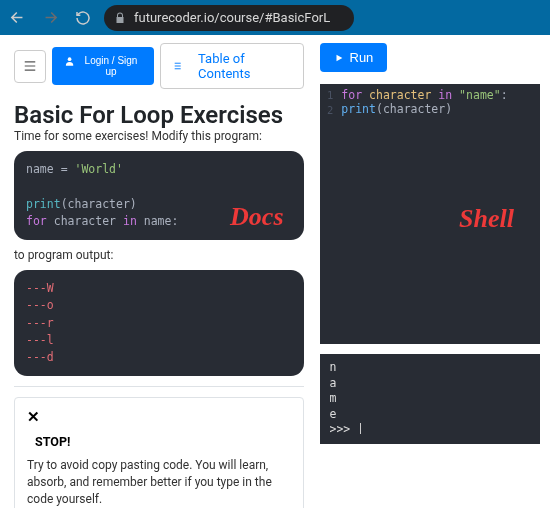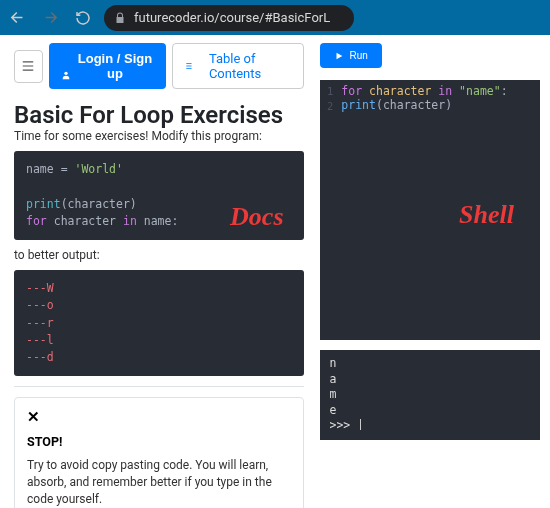--- a/index.html
+++ b/index.html
@@ -7,36 +7,36 @@
   .browser-bar { background: #0369a1; height: 35px; display: flex; align-items: center; padding: 0 6px; gap: 10px; }
   .nav-arrow { color: #ccc; cursor: pointer; padding: 3px; display: flex; }
   .nav-arrow.disabled { color: #6a6b6f; cursor: default; }
   .url-bar { background: #202124; border-radius: 14px; height: 26px; flex: 1; display: flex; align-items: center; padding: 0 10px; gap: 8px; color: #d8d8d8; font-size: 13px; max-width: 250px; }
   .lock-icon { color: #9aa0a6; display: flex; }
   .main { display: flex; height: calc(100% - 35px); }
   .left { width: 57%; padding: 8px 10px 0 14px; background: #fff; overflow: hidden; }
   .right { width: 43%; padding: 8px 10px 0 6px; background: #fff; display: flex; flex-direction: column; }
   .toolbar { display: flex; align-items: center; gap: 6px; margin-bottom: 12px; }
   .hamburger-btn { width: 34px; height: 33px; border: 1px solid #ccc; border-radius: 4px; display: flex; align-items: center; justify-content: center; cursor:pointer;}
-  .login-btn { background: #007bff; color: #fff; border: none; border-radius: 4px; padding: 8px 12px; font-size: 13px; display: flex; align-items: flex-end; gap: 5px; cursor:pointer;font-weight:bold;}
+  .login-btn { background: #007bff; color: #fff; border: none; border-radius: 4px; padding: 8px 12px; font-size: 10px; display: flex; align-items: flex-start; gap: 5px; cursor:pointer;}
   .toc-btn { border: 1px solid #ccc; border-radius: 4px; padding: 7px 10px; font-size: 13px; color: #007bff; display: flex; align-items: center; gap: 16px; cursor:pointer;}
-  .run-btn { background: #007bff; color: #fff; border: none; border-radius: 4px; padding: 7px 14px; font-size: 10px; display: flex; align-items: center; gap: 6px; cursor:pointer;}
+  .run-btn { background: #007bff; color: #fff; border: none; border-radius: 4px; padding: 7px 14px; font-size: 13px; display: flex; align-items: center; gap: 6px; cursor:pointer;}
   .page-title { font-size: 24px; font-weight: 600; color: #212529; }
   .body-text { font-size: 12px; color: #333; margin-bottom: 8px; }
-  .code-block { background: #282c34; border-radius: 3px; padding: 10px 12px; font-family: Consolas, monospace; font-size: 11.5px; line-height: 1.5; margin-bottom: 8px; position: relative; }
+  .code-block { background: #282c34; border-radius: 13px; padding: 10px 12px; font-family: Consolas, monospace; font-size: 11.5px; line-height: 1.5; margin-bottom: 8px; position: relative; }
   .c-key { color: #c678dd; }
   .c-str { color: #98c379; }
   .c-fn { color: #56b6c2; }
   .c-def { color: #abb2bf; }
   .c-var { color: #e06c75; }
   .annot { position: absolute; font-family: 'Comic Sans MS', cursive; font-size: 26px; font-weight: 700; color: #ed3939; font-style: italic; pointer-events: none; }
   .divider { border-top: 1px solid #dee2e6; margin: 10px 0; }
   .stop-card { border: 1px solid #dee2e6; border-radius: 4px; padding: 10px 12px; }
   .stop-close { font-size: 15px; font-weight: bold; cursor:pointer; margin-bottom:6px;}
-  .stop-title { font-weight: 700; font-size: 12.5px; margin: 8px 0; }
+  .stop-title { font-weight: 700; font-size: 12.5px; margin: 8px 8px; }
   .stop-text { font-size: 12px; color: #333; line-height: 1.4; margin-bottom: 8px; }
   .editor { background: #282c34; flex: 0 0 260px; position: relative; font-family: Consolas, monospace; font-size: 11.5px; display:flex;}
   .gutter { background: #282c34; color: #495162; padding: 4px 6px 0 0; text-align: right; width: 26px; line-height: 1.45; font-size:10.5px;}
   .editor-code { padding: 4px 2px; color: #abb2bf; }
   .tk-for { color: #c678dd; }
   .tk-in { color: #c678dd; }
   .tk-str { color: #98c379; }
   .tk-id { color: #e5c07b; }
   .tk-fn { color: #61afef; }
   .shell-pane { background: #282c34; margin-top: 10px; flex: 0 0 90px; padding: 6px 10px; font-family: Consolas, monospace; font-size: 11.5px; color: #ddd; line-height: 1.35;}
@@ -100,21 +100,21 @@
     <p class="body-text">Time for some exercises! Modify this program:</p>
 
     <div class="code-block">
       <div><span class="c-def">name </span><span class="c-def">= </span><span class="c-str">'World'</span></div>
       <div>&nbsp;</div>
       <div><span class="c-fn">    print</span><span class="c-def">(character)</span></div>
       <div><span class="c-key">for</span><span class="c-def"> character </span><span class="c-key">in</span><span class="c-def"> name:</span></div>
       <div class="annot" style="right:20px; bottom:4px;">Docs</div>
     </div>
 
-    <p class="body-text">to better output:</p>
+    <p class="body-text">to program output:</p>
 
     <div class="code-block">
       <div><span class="c-var">---W</span></div>
       <div><span class="c-var">---o</span></div>
       <div><span class="c-var">---r</span></div>
       <div><span class="c-var">---l</span></div>
       <div><span class="c-var">---d</span></div>
     </div>
 
     <div class="divider"></div>

